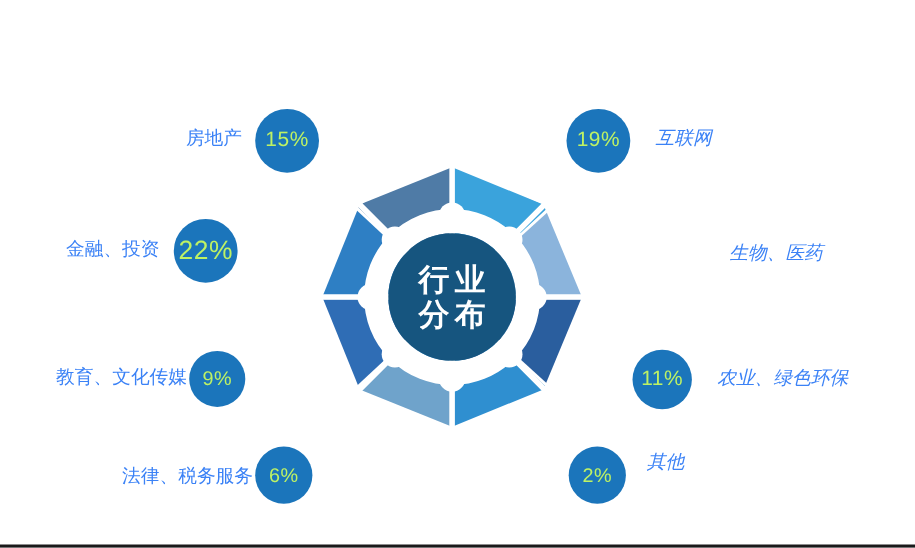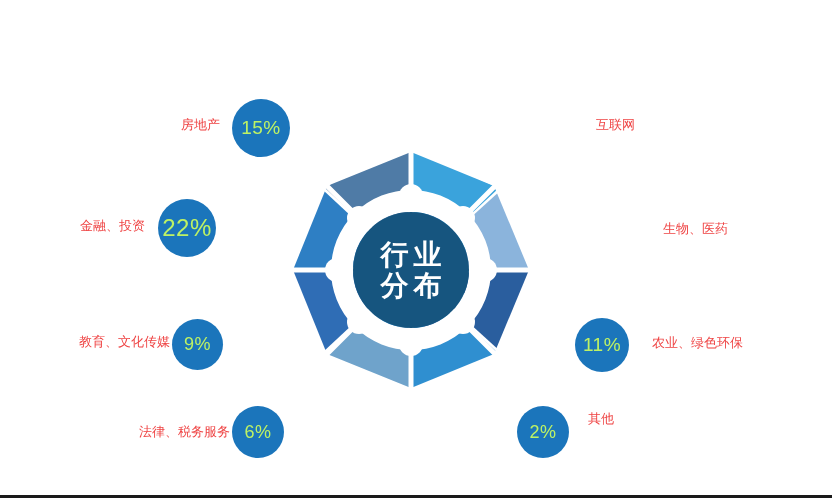--- a/index.html
+++ b/index.html
@@ -67,31 +67,32 @@
     justify-content: center;
     font-size: 19px;
     font-weight: 400;
     letter-spacing: 0.5px;
     font-family: "Liberation Sans", sans-serif;
   }
 
   
   .cat-label {
     position: absolute;
-    color: #ef4444;
-    font-size: 13px;
+    color: #3b82f6;
+    font-size: 17px;
     font-family: "DejaVu Sans", "Liberation Sans", sans-serif;
     white-space: nowrap;
     line-height: 1;
   }
   .cat-label.right-align {
     text-align: right;
   }
   .cat-label.left-align {
     text-align: left;
+    font-style: italic;
   }
 </style>
 </head>
 <body>
 
 <div id="infographic">
 
   <div id="puzzle-emblem">
     <svg viewBox="0 0 256 256" xmlns="http://www.w3.org/2000/svg">
       <defs>
@@ -173,20 +174,21 @@
 
   <div class="cat-label right-align" style="left:0px; top:219px; width:145px;">金融、投资</div>
   <div class="pct-bubble" style="left:158px; top:199px; width:58px; height:58px; font-size:24px;">22%</div>
 
   <div class="cat-label right-align" style="left:-10px; top:335px; width:180px;">教育、文化传媒</div>
   <div class="pct-bubble" style="left:172px; top:319px; width:51px; height:51px; font-size:18px;">9%</div>
 
   <div class="cat-label right-align" style="left:40px; top:425px; width:190px;">法律、税务服务</div>
   <div class="pct-bubble" style="left:232px; top:406px; width:52px; height:52px; font-size:18px;">6%</div>
 
+  <div class="pct-bubble" style="left:515px; top:99px; width:58px; height:58px; font-size:19px;">19%</div>
   <div class="cat-label left-align" style="left:596px; top:118px; width:180px;">互联网</div>
 
   <div class="cat-label left-align" style="left:663px; top:222px; width:190px;">生物、医药</div>
 
   <div class="pct-bubble" style="left:575px; top:318px; width:54px; height:54px; font-size:19px;">11%</div>
   <div class="cat-label left-align" style="left:652px; top:336px; width:200px;">农业、绿色环保</div>
 
   <div class="pct-bubble" style="left:517px; top:406px; width:52px; height:52px; font-size:18px;">2%</div>
   <div class="cat-label left-align" style="left:588px; top:412px; width:150px;">其他</div>
 

